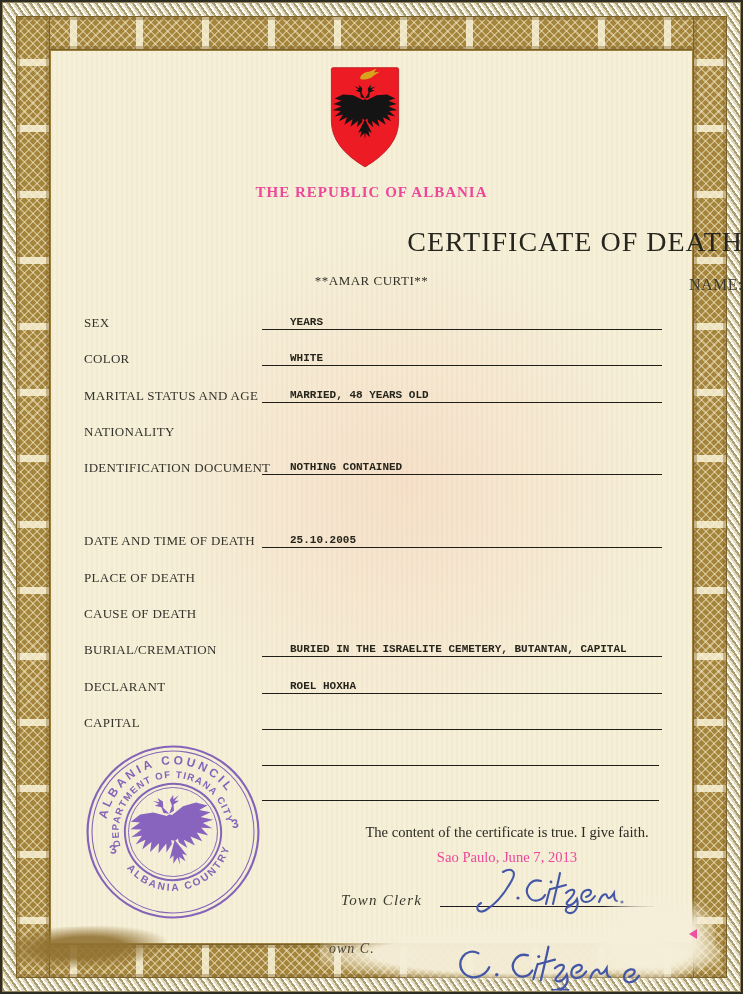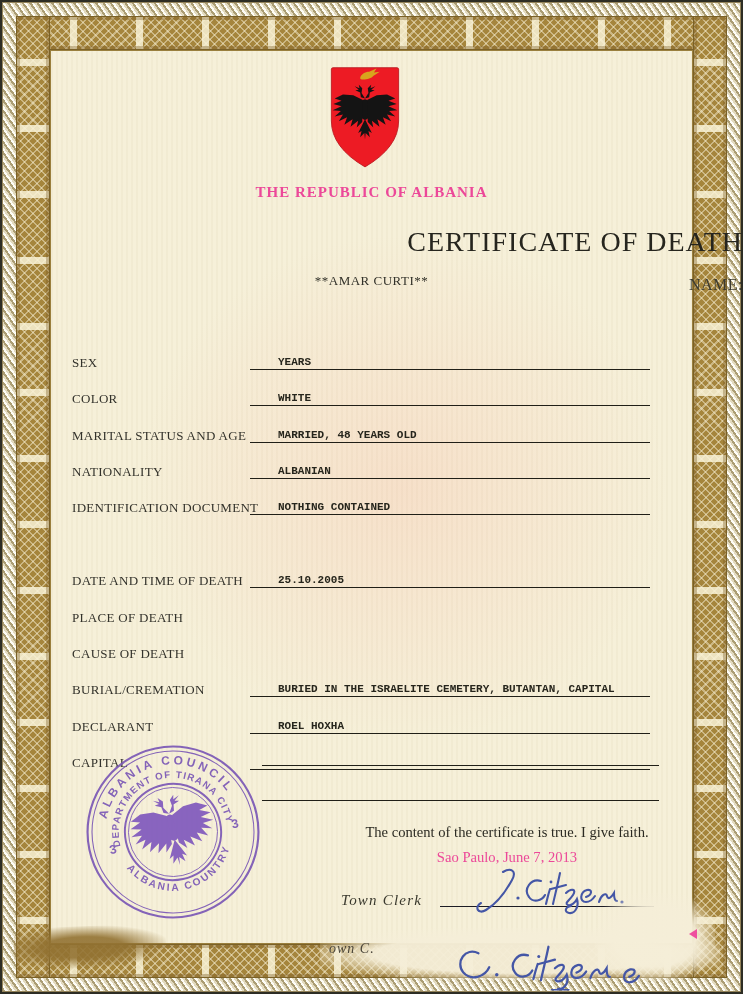--- a/index.html
+++ b/index.html
@@ -30,21 +30,21 @@
           repeating-linear-gradient(90deg, rgba(210,198,160,.12) 0 2px, transparent 2px 5px);}
   
   .arms{position:absolute;left:324px;top:64px;width:82px;height:114px;}
   .country{position:absolute;left:0;right:0;top:184px;text-align:center;
         font-size:15px;font-weight:bold;color:#ec4899;letter-spacing:1px;}
   .title{position:absolute;left:0;right:0;top:226px;text-align:right;
         font-size:28px;color:#26251e;letter-spacing:1px;}
   .name-label{position:absolute;left:0;right:0;top:259px;text-align:right;font-size:16px;color:#3c3b31;letter-spacing:.5px;margin-top:17px;}
   .name-value{position:absolute;left:0;right:0;top:273px;text-align:center;font-size:13px;color:#33322a;letter-spacing:.5px;}
   
-  .row{position:absolute;left:72px;width:578px;height:22px;margin-top:40px;}
+  .row{position:absolute;left:84px;width:578px;height:22px;}
   .flabel{position:absolute;left:0;bottom:-1px;font-size:13px;color:#33322b;letter-spacing:.3px;white-space:nowrap;}
   .fline{position:absolute;left:178px;width:400px;bottom:0;border-bottom:1.6px solid #201f17;height:18px;}
   .fvalue{position:absolute;left:28px;bottom:1px;font-family:"Liberation Mono", monospace;
         font-weight:bold;font-size:11px;color:#26251c;white-space:nowrap;letter-spacing:0px;}
   .xline{position:absolute;left:262px;width:397px;height:0;border-bottom:1.6px solid #201f17;}
   
   .attest{position:absolute;left:352px;top:824px;width:310px;text-align:center;font-size:14.6px;color:#2b2a22;}
   .placedate{position:absolute;left:352px;top:849px;width:310px;text-align:center;font-size:14.6px;color:#ec4899;}
   .clerk{position:absolute;left:341px;top:892px;font-style:italic;font-size:15px;color:#3a392e;letter-spacing:1.2px;}
   .clerk-line{position:absolute;left:440px;top:906px;width:214px;height:0;border-bottom:1.6px solid #1d1c24;}
@@ -113,23 +113,20 @@
       </span>
   </div>
   <div class="row" style="top:381px">
     <span class="flabel">MARITAL STATUS AND AGE</span>
     <span class="fline">
         <span class="fvalue">MARRIED, 48 YEARS OLD</span>
       </span>
   </div>
   <div class="row" style="top:417px">
     <span class="flabel">NATIONALITY</span>
-    <span class="fline">
-        <span class="fvalue">ALBANIAN</span>
-      </span>
   </div>
   <div class="row" style="top:453px">
     <span class="flabel">IDENTIFICATION DOCUMENT</span>
     <span class="fline">
         <span class="fvalue">NOTHING CONTAINED</span>
       </span>
   </div>
   <div class="row" style="top:526px">
     <span class="flabel">DATE AND TIME OF DEATH</span>
     <span class="fline">

